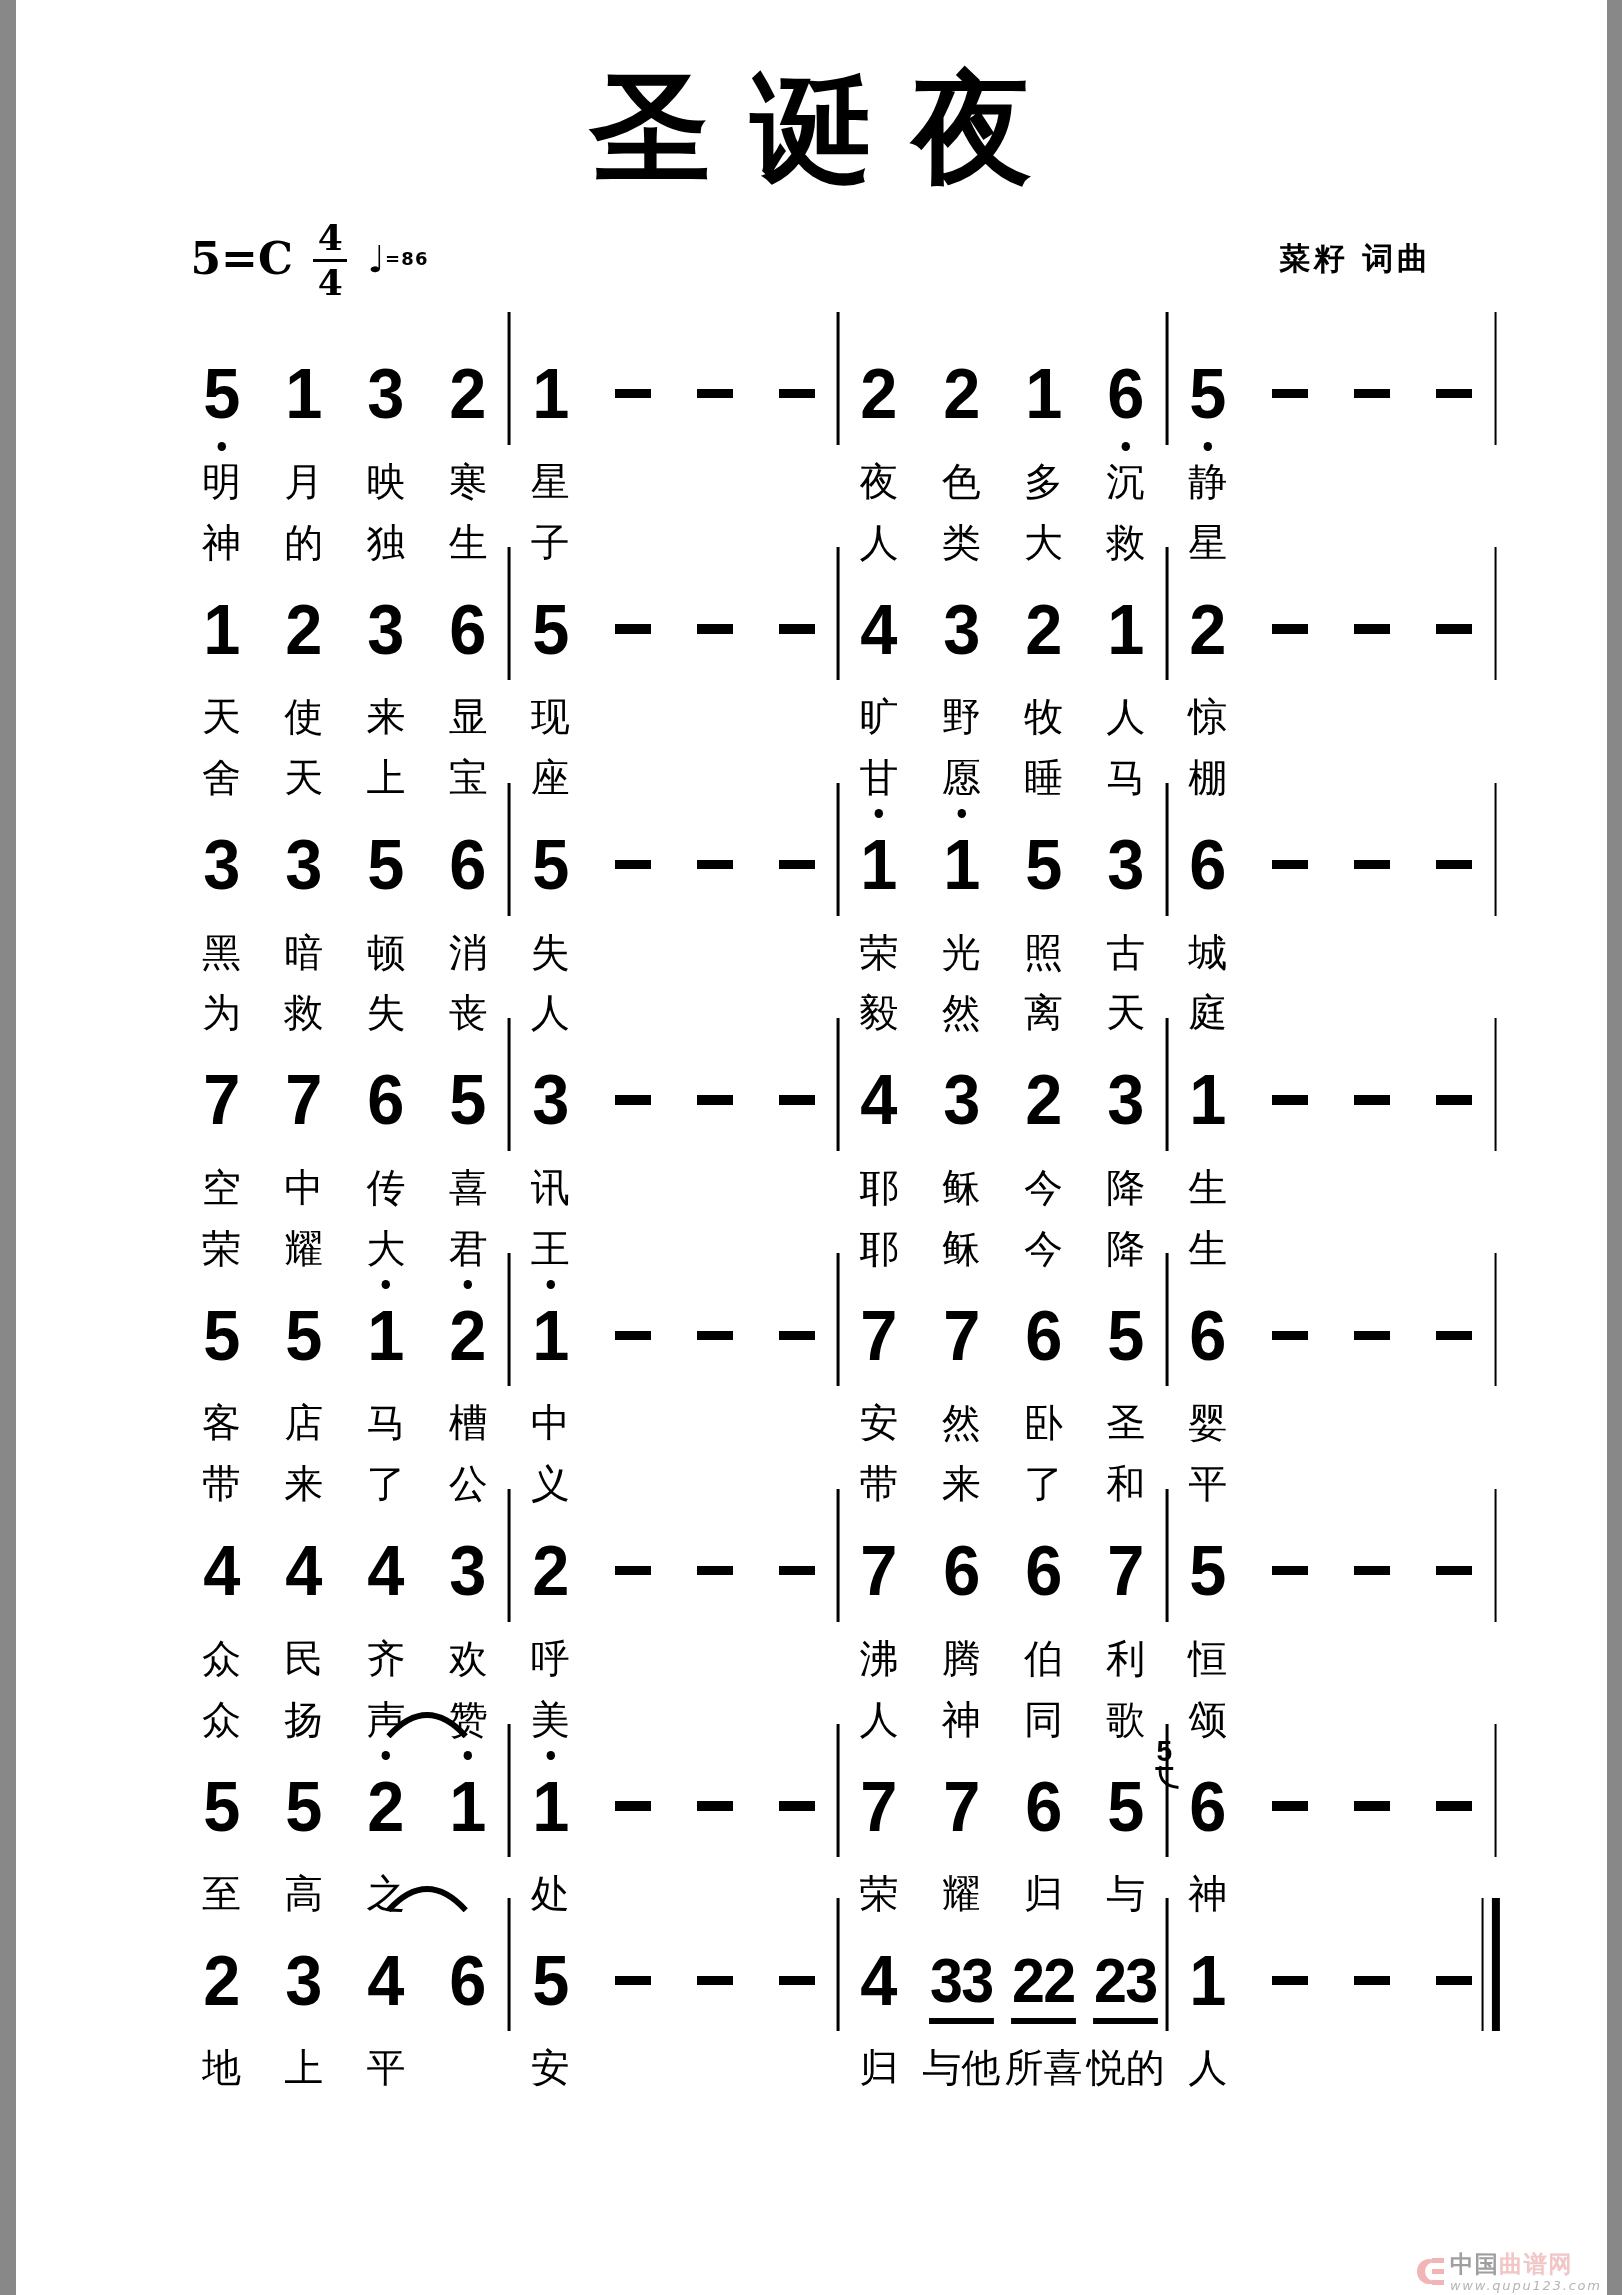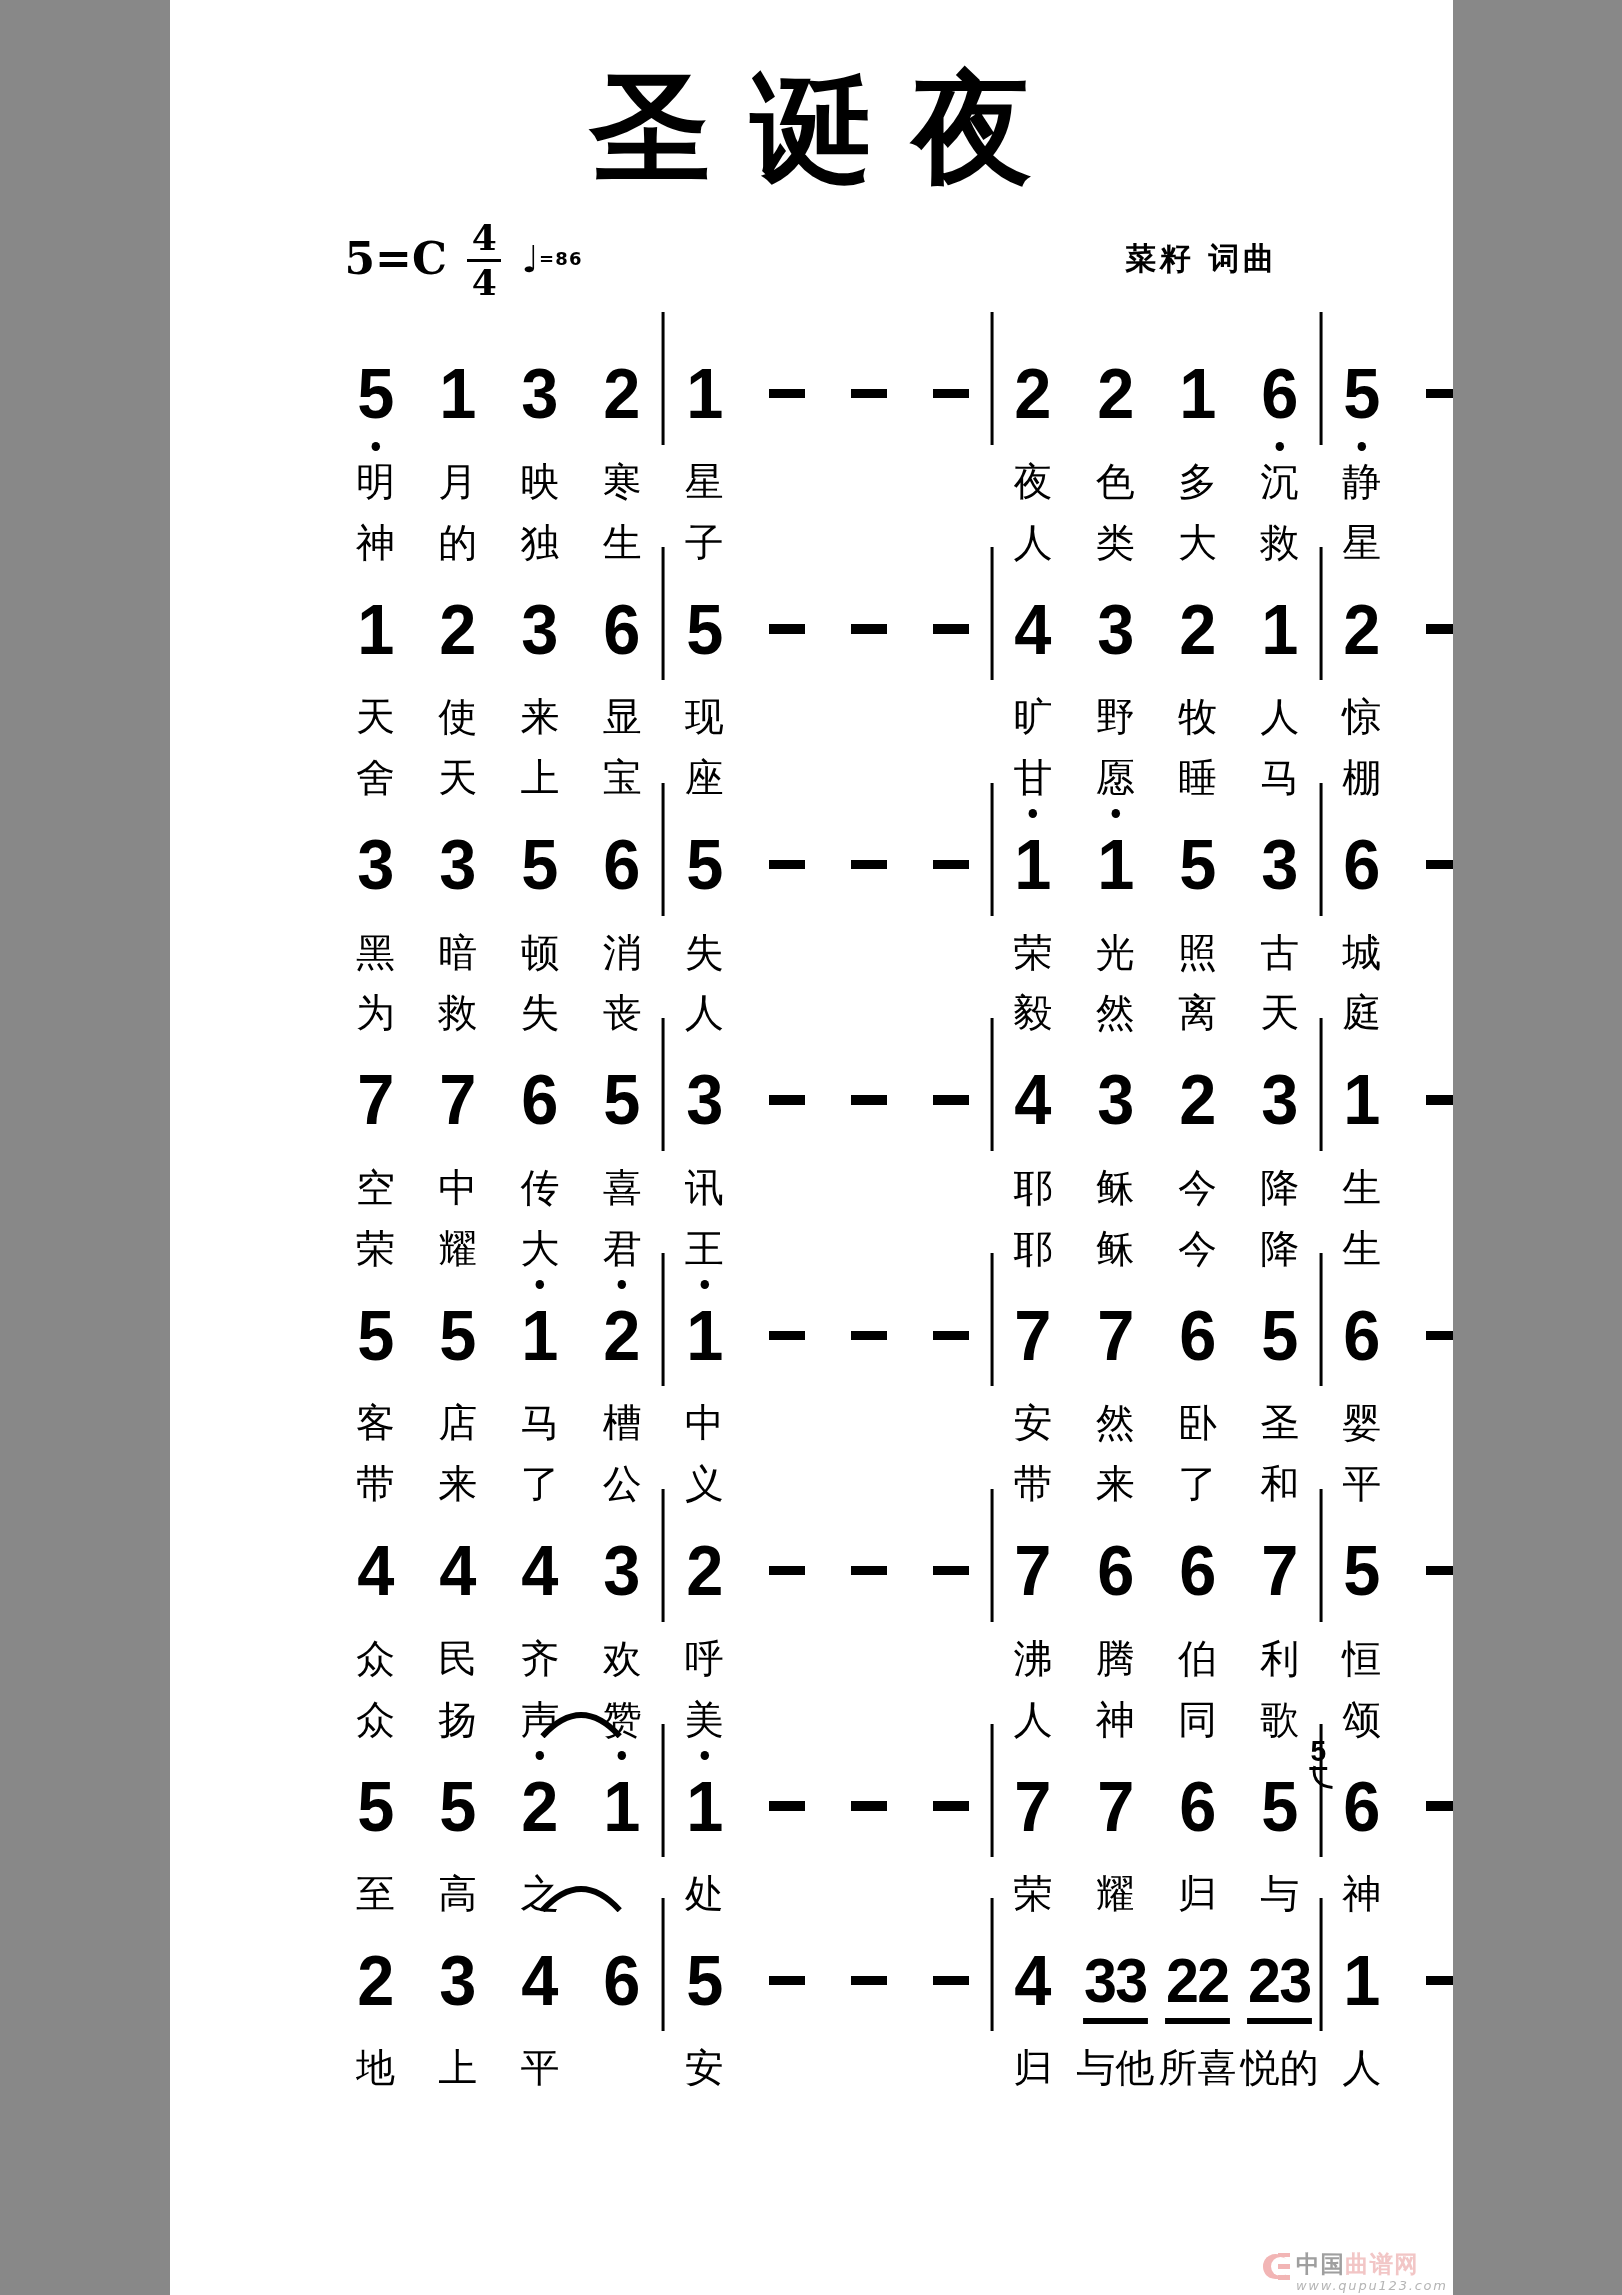--- a/index.html
+++ b/index.html
@@ -1,18 +1,18 @@
 <!DOCTYPE html>
 <html style="font-size:9.4px"><head>
 <meta charset="utf-8">
 <style>
   html,body{margin:0;padding:0;background:#888;}
   .page{
     position:relative;
-    width:1283px;height:2295px;
+    width:1591px;height:2295px;
     background:#ffffff;
     margin:0 auto;
     overflow:hidden;
     font-family:"Liberation Sans",sans-serif;
     color:#000;
   }
   
   .title{
     margin:65px 0 0 0;
     text-align:center;
@@ -125,21 +125,21 @@
     font-family:"DejaVu Sans",sans-serif;
     font-size:39px;
     line-height:1.05;
     white-space:nowrap;
   }
   
   .watermark{
     position:absolute;
     right:4.7px;bottom:3.5px;
     display:flex;
-    align-items:flex-start;
+    align-items:center;
     gap:6px;
   }
   .wm-logo{position:relative;width:27px;height:27px;margin-bottom:1.2px;}
   .wm-circle{
     position:absolute;left:0;top:1.2px;
     width:24.6px;height:24.6px;border-radius:50%;
     background:#f2b5b5;
   }
   .wm-circle::after{
     content:"";

